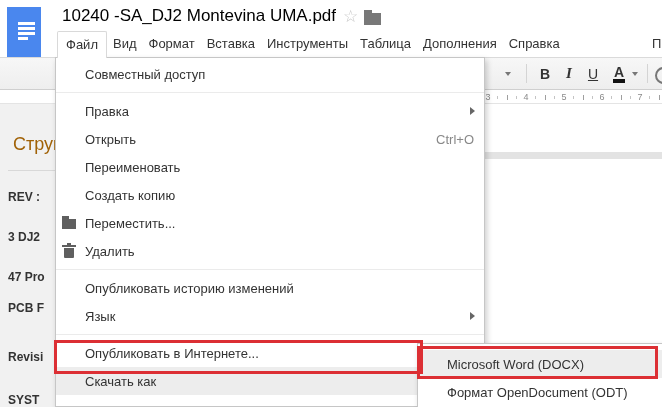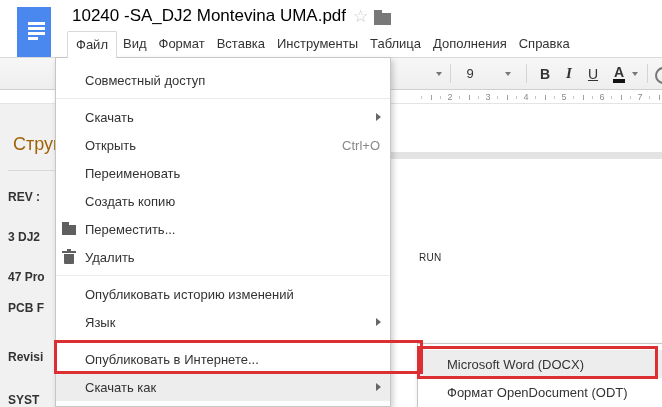--- a/index.html
+++ b/index.html
@@ -1,20 +1,20 @@
 <!DOCTYPE html>
 <html><head>
 <meta charset="utf-8">
 <style>
   html,body{margin:0;padding:0;}
   body{font-family:"Liberation Sans","DejaVu Sans",sans-serif;}
   .screen{position:relative;width:662px;height:407px;background:#fff;overflow:hidden;}
 
   
-  .topbar{position:absolute;left:10px;top:0;width:529px;height:57px;background:#fff;}
+  .topbar{position:absolute;left:0;top:0;width:529px;height:57px;background:#fff;}
   .docs-logo{position:absolute;left:7px;top:7px;width:34px;height:50px;background:#4a87ee;cursor:pointer;}
   .docs-logo .ll{position:absolute;left:11px;height:3px;background:#fff;}
   .doc-title{position:absolute;left:62px;top:6px;font-size:17px;color:#000;white-space:nowrap;}
   .star{position:absolute;left:343px;top:6px;font-size:17px;color:#c9c9c9;cursor:pointer;}
   .folder-ico{position:absolute;left:364px;top:13px;width:17px;height:12px;background:#787878;cursor:pointer;}
   .folder-ico:before{content:"";position:absolute;left:0;top:-3px;width:8px;height:3px;background:#787878;}
 
   
   .menubar{position:absolute;left:57px;top:31px;height:26px;display:flex;align-items:center;font-size:13px;color:#333;}
   .menu-item{padding:0 6px;height:26px;line-height:26px;cursor:pointer;white-space:nowrap;}
@@ -45,22 +45,22 @@
   .grayband{position:absolute;left:0;top:48px;width:662px;height:7px;background:#e3e3e3;}
   .runtext{position:absolute;left:419px;top:148px;font-size:10px;color:#2b2b2b;letter-spacing:.3px;}
 
   
   .outline{position:absolute;left:0;top:104px;width:57px;height:303px;background:#f1f1f1;overflow:hidden;}
   .o-header{position:absolute;left:13px;top:30px;font-size:18px;color:#a16207;white-space:nowrap;}
   .o-sep{position:absolute;left:8px;top:66px;width:60px;height:1px;background:#d8d8d8;}
   .o-item{position:absolute;left:8px;font-size:12px;font-weight:bold;color:#333;white-space:nowrap;cursor:pointer;}
 
   
-  .filemenu{position:absolute;left:55px;top:57px;width:336px;height:350px;background:#fff;
-    border:1px solid #c6c6c6;box-shadow:2px 3px 6px rgba(0,0,0,.2);box-sizing:border-box;padding-top:8px;z-index:20;}
+  .filemenu{position:absolute;left:55px;top:57px;width:430px;height:350px;background:#fff;
+    border:1px solid #c6c6c6;box-shadow:2px 3px 6px rgba(0,0,0,.2);box-sizing:border-box;padding-top:2px;z-index:20;}
   .fm-item{position:relative;height:28px;display:flex;align-items:center;padding:0 10px 0 29px;font-size:13px;color:#333;cursor:pointer;white-space:nowrap;}
   .fm-item.hovered{background:#ededed;}
   .fm-sep{border-top:1px solid #ebebeb;margin:4px 0;}
   .fm-shortcut{margin-left:auto;color:#888;}
   .fm-arrow{position:absolute;right:9px;top:10px;width:0;height:0;border-top:4px solid transparent;border-bottom:4px solid transparent;border-left:5px solid #666;}
   .fm-ico{position:absolute;left:5px;top:7px;width:16px;height:14px;}
   .ico-folder{position:absolute;left:1px;top:3px;width:14px;height:10px;background:#5f5f5f;}
   .ico-folder:before{content:"";position:absolute;left:0;top:-3px;width:7px;height:3px;background:#5f5f5f;}
   .ico-trash{position:absolute;left:3px;top:4px;width:10px;height:10px;background:#5f5f5f;border-radius:0 0 1px 1px;}
   .ico-trash:before{content:"";position:absolute;left:-2px;top:-3px;width:14px;height:2px;background:#5f5f5f;}
@@ -155,21 +155,21 @@
     <div class="o-item" style="top:246px">Revisi</div>
     <div class="o-item" style="top:289px">SYST</div>
   </div>
 
   <div class="filemenu">
     <div class="fm-item">
       <span>Совместный доступ</span>
     </div>
     <div class="fm-sep"></div>
     <div class="fm-item">
-      <span>Скачать</span>
+      <span>Правка</span>
       <span class="fm-arrow"></span>
     </div>
     <div class="fm-item">
       <span>Открыть</span>
       <span class="fm-shortcut">Ctrl+O</span>
     </div>
     <div class="fm-item">
       <span>Переименовать</span>
     </div>
     <div class="fm-item">

